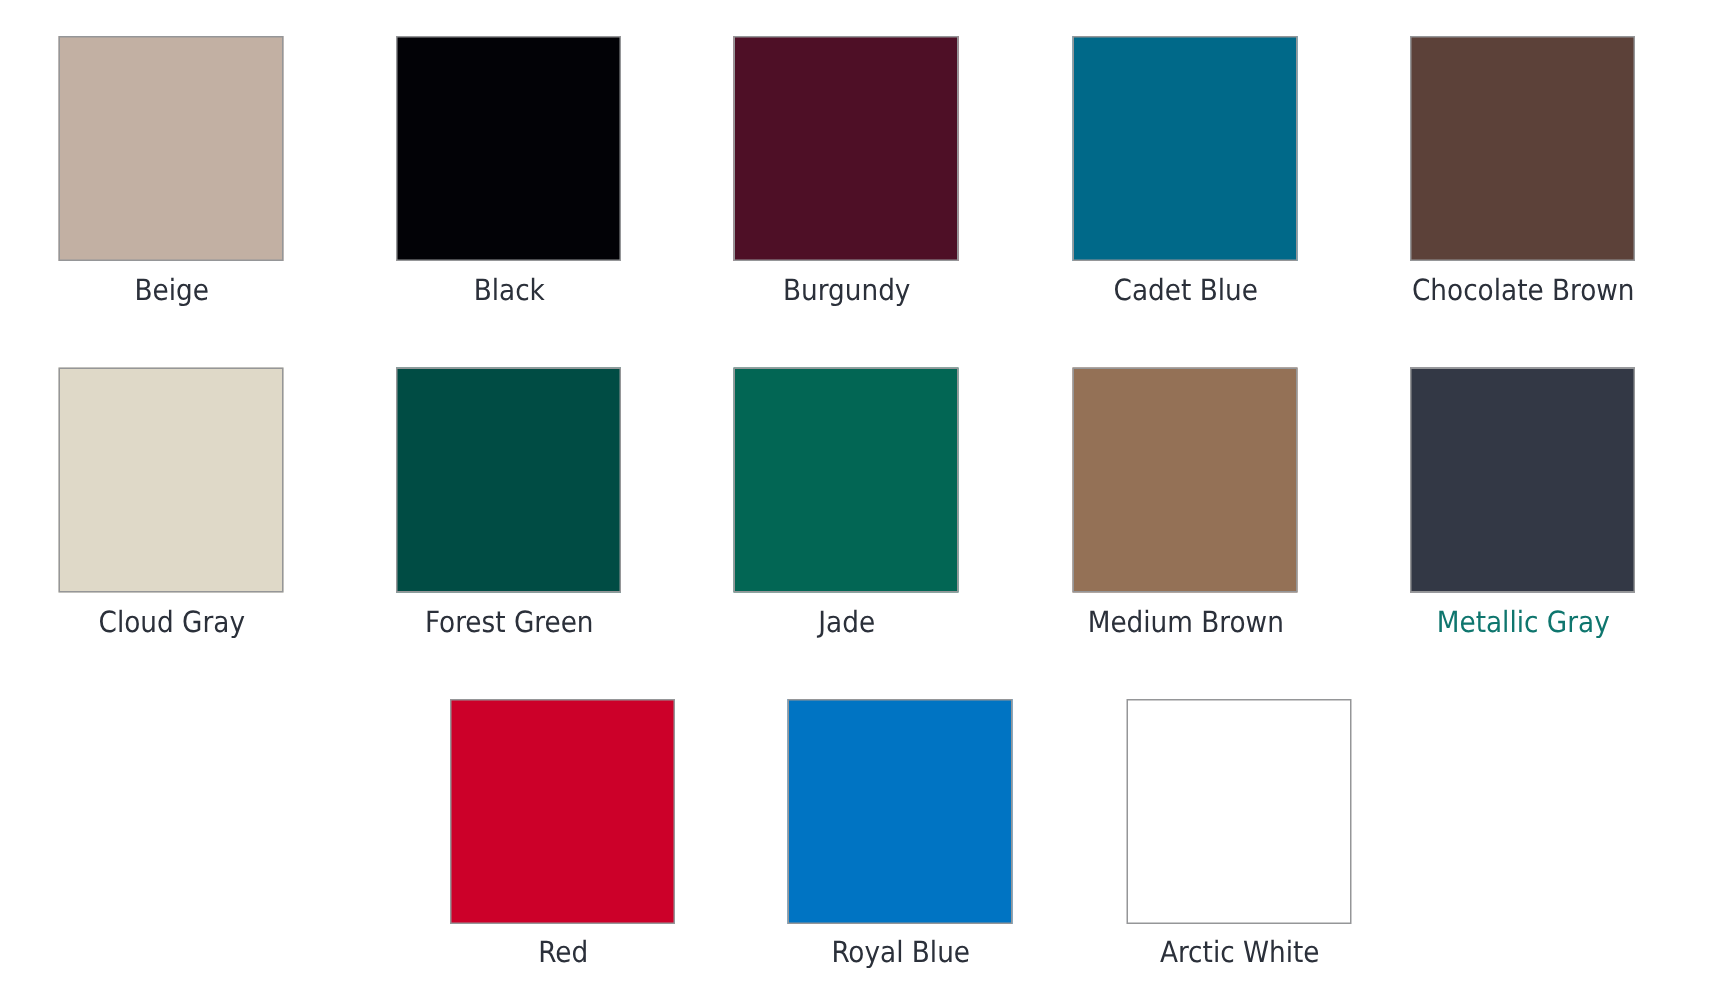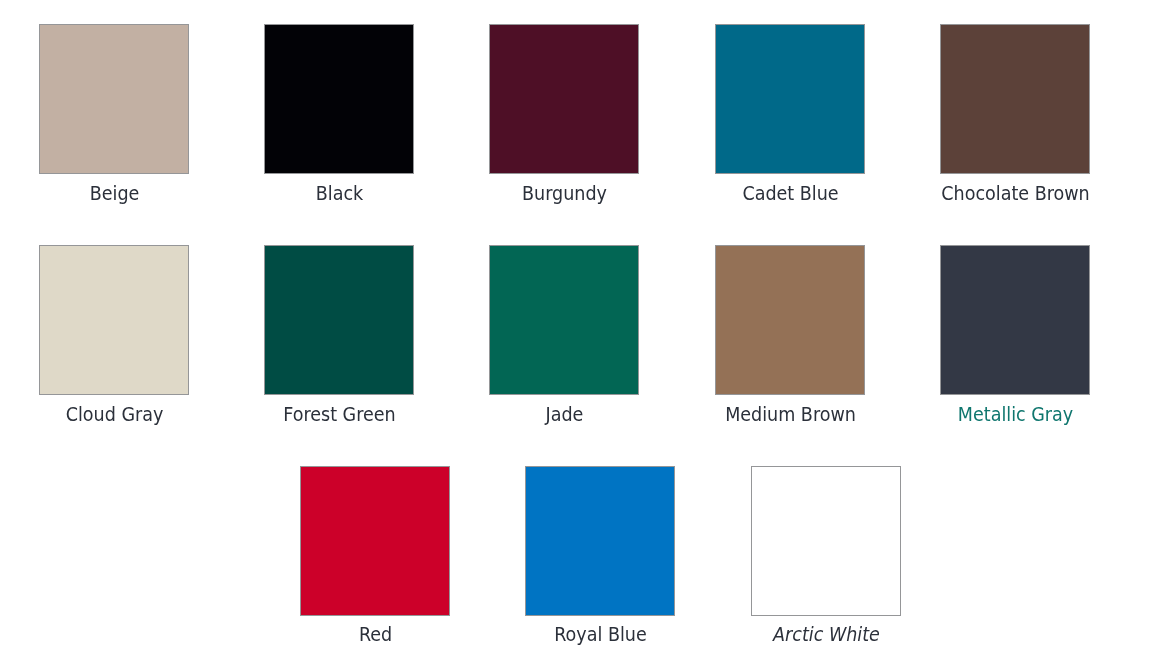--- a/index.html
+++ b/index.html
@@ -116,17 +116,17 @@
   <div class="swatch-cell row-2 col-1">
     <div class="swatch-chip" style="background: rgb(204, 0, 41); border-color: rgb(149, 150, 152);"></div>
     <div class="swatch-label" style="color: rgb(43, 48, 58);">Red</div>
   </div>
   <div class="swatch-cell row-2 col-2">
     <div class="swatch-chip" style="background: rgb(0, 116, 195); border-color: rgb(149, 150, 152);"></div>
     <div class="swatch-label" style="color: rgb(43, 48, 58);">Royal Blue</div>
   </div>
   <div class="swatch-cell row-2 col-3">
     <div class="swatch-chip" style="background: rgb(255, 255, 255); border-color: rgb(149, 150, 152);"></div>
-    <div class="swatch-label" style="color: rgb(43, 48, 58); font-style: italic;">Arctic White</div>
+    <div class="swatch-label" style="color: rgb(43, 48, 58);">Arctic White</div>
   </div>
   <div class="swatch-cell row-2 col-4 is-empty"></div>
 
 </div>
 
 </body></html>

